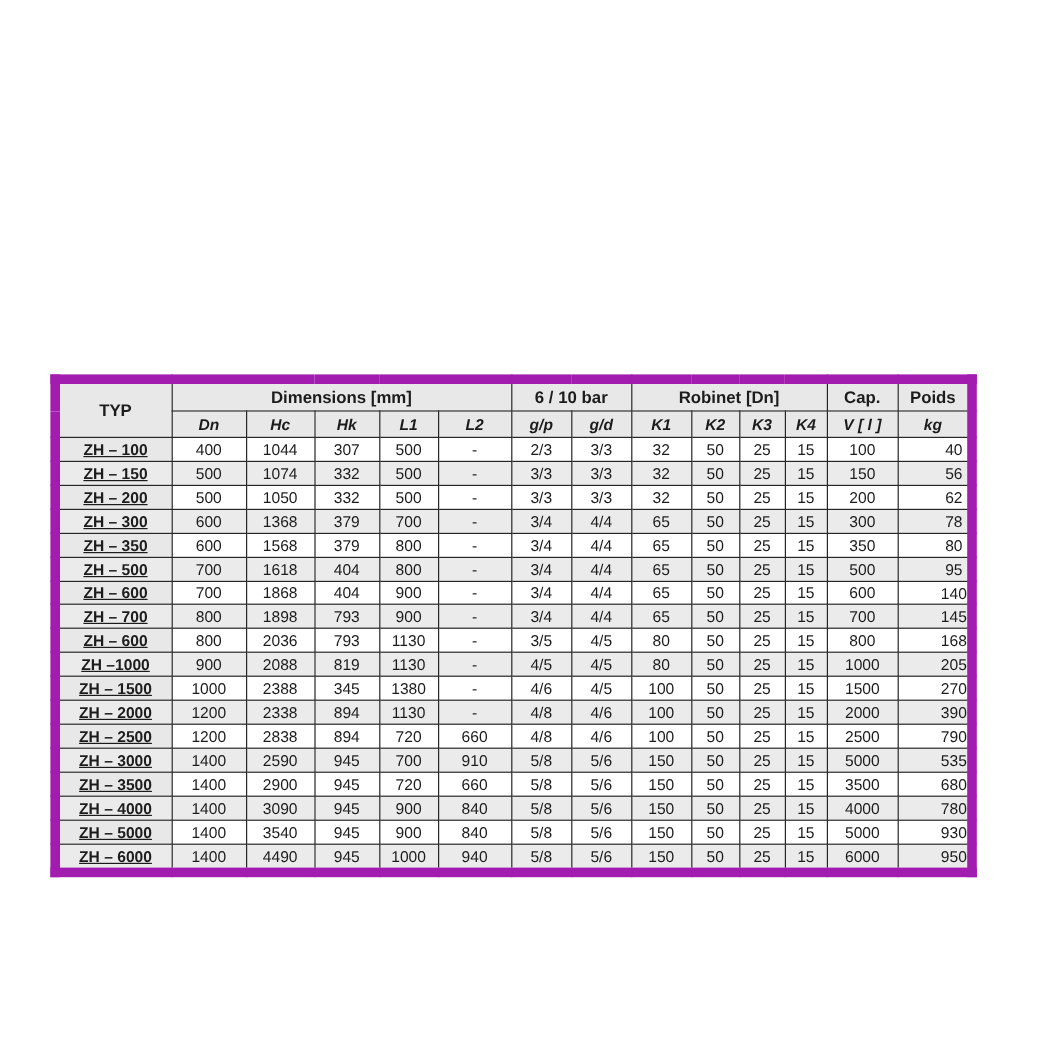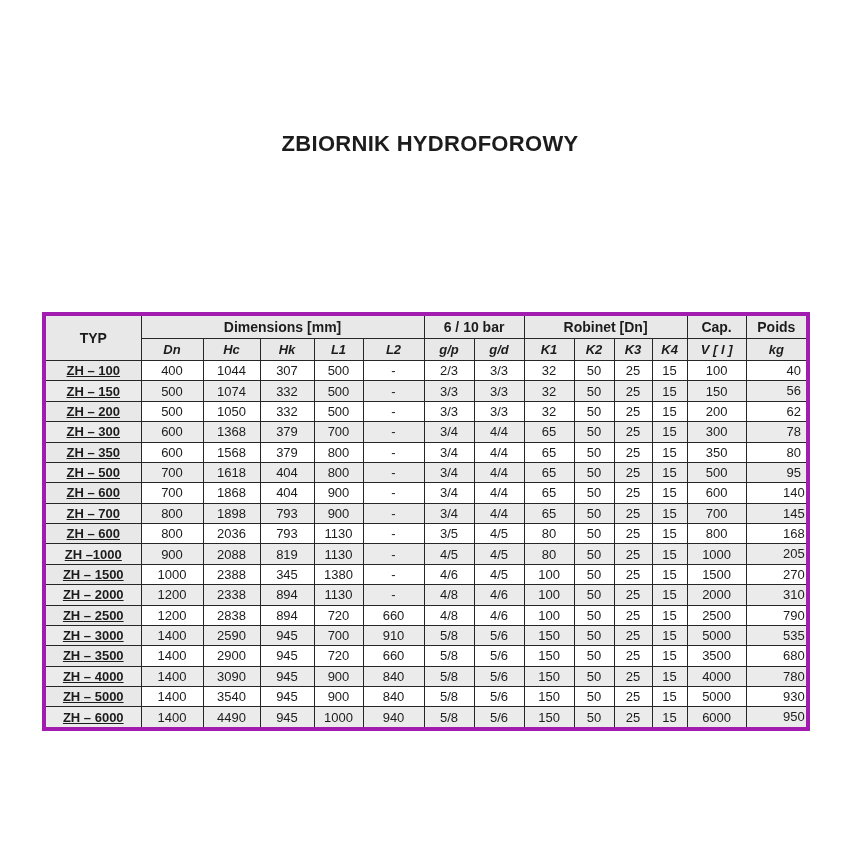--- a/index.html
+++ b/index.html
@@ -29,21 +29,21 @@
     font-size: 17px;
     font-weight: bold;
     line-height: 22px;
   }
   table.spec {
     position: absolute;
     left: 42px; top: 312px;
     width: 764px; height: 419px;
     border-collapse: collapse;
     table-layout: fixed;
-    border: 4px solid #a21caf;
+    border: 8px solid #a21caf;
   }
   table.spec th, table.spec td {
     border: 1px solid #262626;
     text-align: center;
     vertical-align: middle;
     padding: 0;
     overflow: hidden;
     white-space: nowrap;
   }
   thead th {
@@ -67,21 +67,20 @@
   tbody td:last-child {
     vertical-align: top;
     padding-top: 2px;
     padding-left: 35px;
   }
 </style>
 </head>
 <body>
 
 <div class="doc-header">
-  <div class="doc-title">ZBIORNIK HYDROFOROWY</div>
 </div>
 
 <table class="spec">
   <colgroup>
     <col style="width:97px">
       <col style="width:62px">
       <col style="width:57px">
     <col style="width:54px">
       <col style="width:49px">
       <col style="width:61px">
@@ -303,21 +302,21 @@
         <td>894</td>
         <td>1130</td>
         <td>-</td>
         <td>4/8</td>
         <td>4/6</td>
         <td>100</td>
         <td>50</td>
         <td>25</td>
         <td>15</td>
         <td>2000</td>
-        <td>310</td>
+        <td>390</td>
       </tr>
       <tr>
         <td class="typ">ZH – 2500</td>
         <td>1200</td>
         <td>2838</td>
         <td>894</td>
         <td>720</td>
         <td>660</td>
         <td>4/8</td>
         <td>4/6</td>

